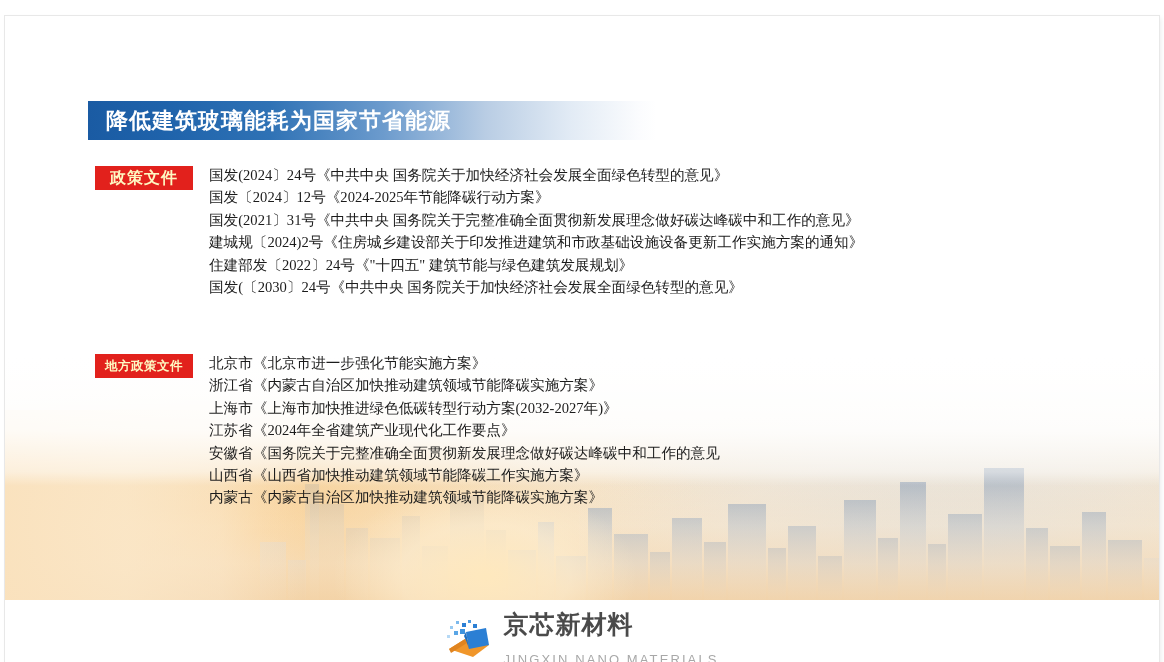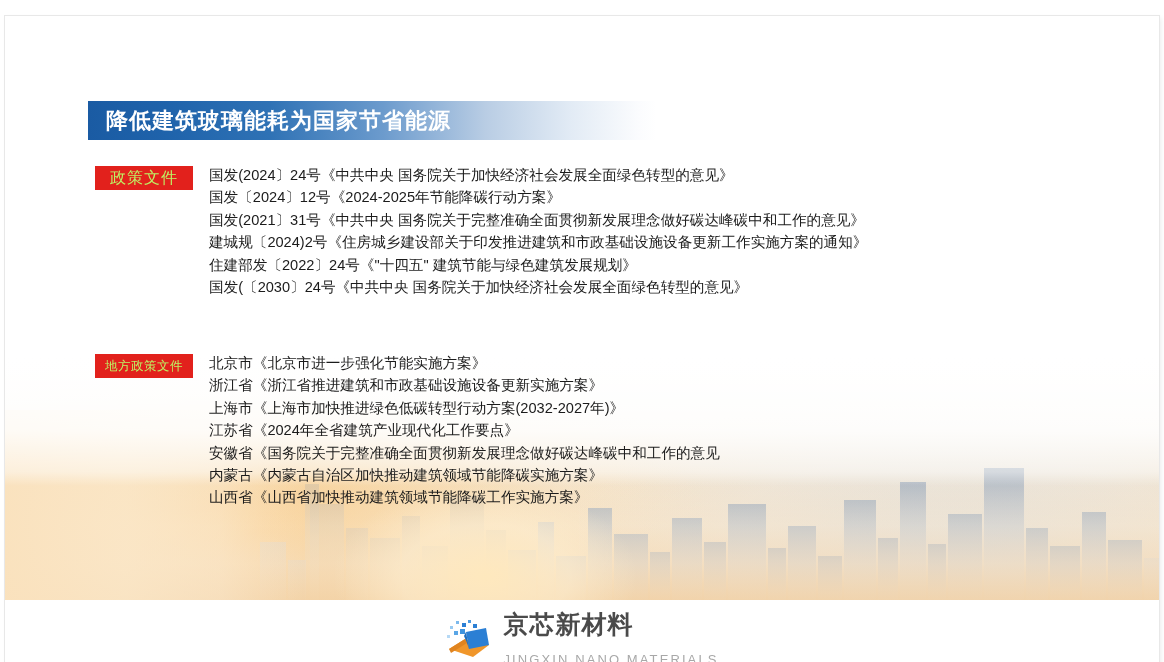--- a/index.html
+++ b/index.html
@@ -247,38 +247,38 @@
     align-items: flex-start;
   }
   #section-national { left: 90px; top: 150px; }
   #section-local    { left: 90px; top: 338px; }
 
   .badge {
     flex: 0 0 auto;
     width: 98px;
     height: 24px;
     background: #e2211c;
-    color: #bef264;
+    color: #fef9c3;
     display: flex;
     align-items: center;
     justify-content: center;
     font-family: "DejaVu Sans", "Liberation Sans", sans-serif;
-    font-weight: 400;
+    font-weight: 700;
     white-space: nowrap;
     box-sizing: border-box;
   }
   .badge.wide-label { font-size: 16px; letter-spacing: 1px; }
   .badge.narrow-label { font-size: 12.5px; letter-spacing: 0.5px; }
 
   .lines {
     margin-left: 16px;
     margin-top: -2px;
   }
   .line {
-    font-family: Liberation Sans, sans-serif;
+    font-family: Liberation Serif, serif;
     font-size: 14.6px;
     line-height: 22.4px;
     color: #1b1b1b;
     white-space: nowrap;
   }
 </style>
 </head>
 <body>
 
 <div id="slide">
@@ -346,26 +346,26 @@
       <div class="line">建城规〔2024)2号《住房城乡建设部关于印发推进建筑和市政基础设施设备更新工作实施方案的通知》</div>
       <div class="line">住建部发〔2022〕24号《"十四五" 建筑节能与绿色建筑发展规划》</div>
       <div class="line">国发(〔2030〕24号《中共中央 国务院关于加快经济社会发展全面绿色转型的意见》</div>
     </div>
   </div>
 
   <div class="section" id="section-local">
     <div class="badge narrow-label">地方政策文件</div>
     <div class="lines">
       <div class="line">北京市《北京市进一步强化节能实施方案》</div>
-      <div class="line">浙江省《浙江省推进建筑和市政基础设施设备更新实施方案》</div>
+      <div class="line">浙江省《内蒙古自治区加快推动建筑领域节能降碳实施方案》</div>
       <div class="line">上海市《上海市加快推进绿色低碳转型行动方案(2032-2027年)》</div>
       <div class="line">江苏省《2024年全省建筑产业现代化工作要点》</div>
       <div class="line">安徽省《国务院关于完整准确全面贯彻新发展理念做好碳达峰碳中和工作的意见</div>
+      <div class="line">山西省《山西省加快推动建筑领域节能降碳工作实施方案》</div>
       <div class="line">内蒙古《内蒙古自治区加快推动建筑领域节能降碳实施方案》</div>
-      <div class="line">山西省《山西省加快推动建筑领域节能降碳工作实施方案》</div>
     </div>
   </div>
 
   <div id="footer">
     <div id="logo-wrap">
       <svg id="logo-mark" viewBox="0 0 46 42">
 
         <polygon points="3,31 19,21 43,27 27,39" fill="#f0962a"></polygon>
         <polygon points="3,31 19,21 21,25 5,35" fill="#e08420"></polygon>
 

